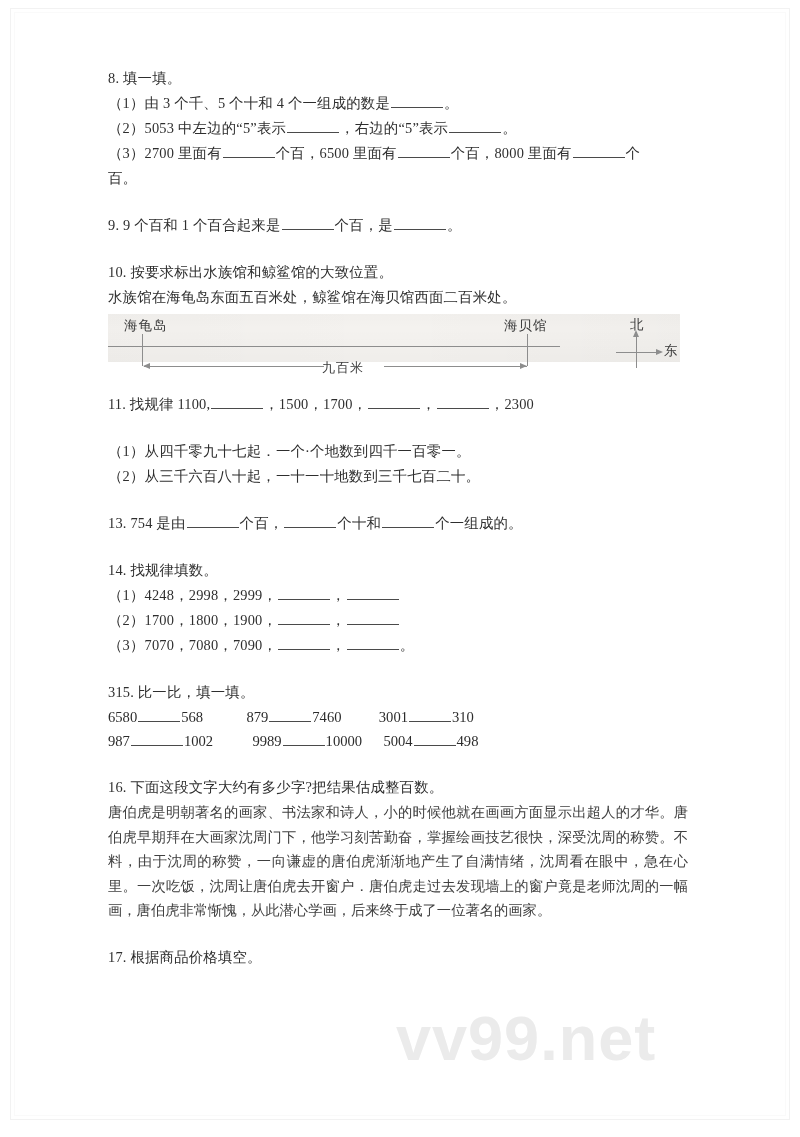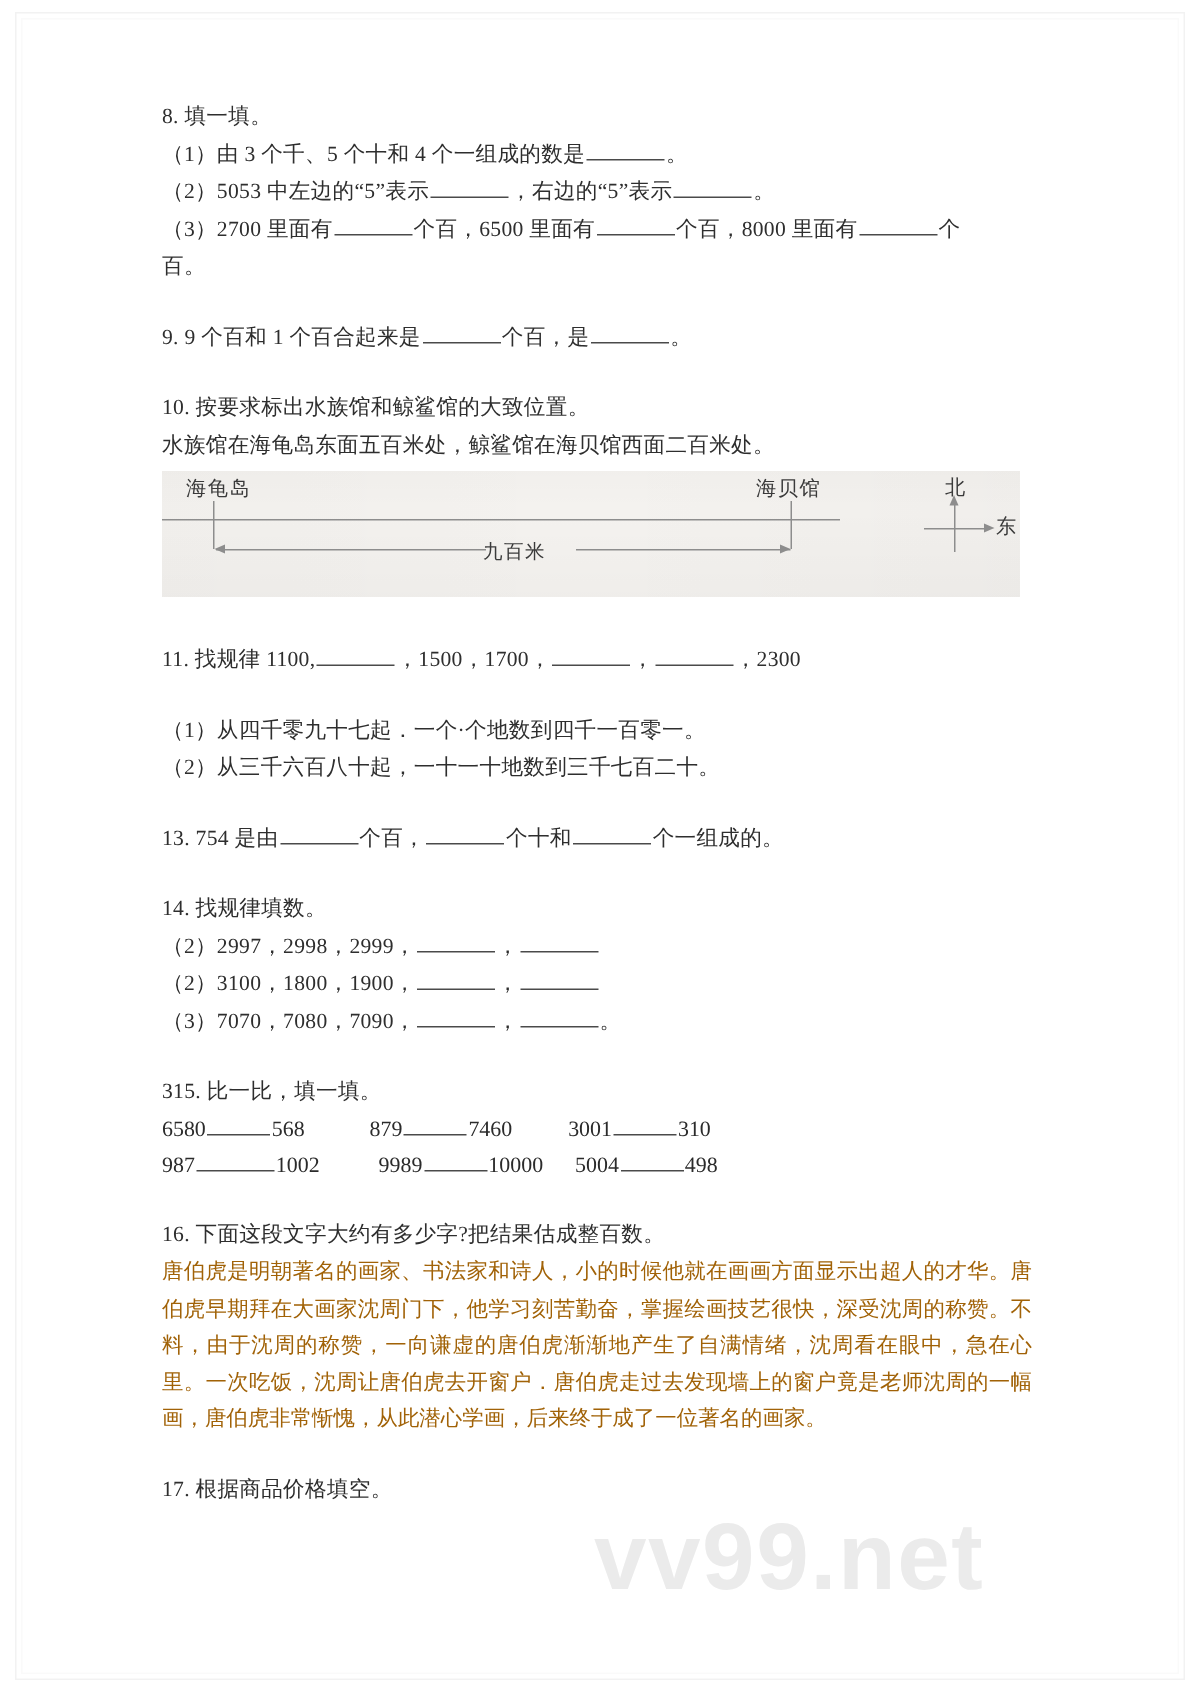--- a/index.html
+++ b/index.html
@@ -97,39 +97,39 @@
     border-bottom: 1px solid #4a4a4a;
     padding-bottom: 1px;
   }
 
   
   .para {
     font-size: 14.3px;
     line-height: 24.5px;
     text-align: justify;
     text-justify: inter-character;
-    color: #a16207;
+    color: #404040;
     white-space: normal;
   }
 
   
   .cmp-row {
     font-size: 14.6px;
     line-height: 24px;
     display: block;
     white-space: nowrap;
   }
   .cmp-cell { display: inline-block; }
   .cmp-gap  { display: inline-block; }
 
   
   #diagram-wrap {
     position: relative;
     width: 572px;
-    height: 84px;
+    height: 48px;
     background: #f4f2ef;
     margin-top: 4px;
   }
   #diagram-wrap .noise {
     position: absolute; inset: 0;
     background:
       linear-gradient(180deg, rgba(0,0,0,0.012) 0%, rgba(0,0,0,0.0) 30%, rgba(0,0,0,0.02) 100%),
       linear-gradient(90deg, rgba(0,0,0,0.01) 0%, rgba(0,0,0,0) 50%, rgba(0,0,0,0.015) 100%);
     pointer-events: none;
   }
@@ -236,22 +236,22 @@
     <div class="gap-md"></div>
 
     <div class="blk">
       <div class="line"><span>13. 754 是由</span><span class="blank b-md"></span><span>个百，</span><span class="blank b-md"></span><span>个十和</span><span class="blank b-md"></span><span>个一组成的。</span></div>
     </div>
 
     <div class="gap-md"></div>
 
     <div class="blk">
       <div class="line">14. 找规律填数。</div>
-      <div class="line"><span>（2）2997，2998，2999，</span><span class="blank b-md"></span><span>，</span><span class="blank b-md"></span></div>
-      <div class="line"><span>（2）3100，1800，1900，</span><span class="blank b-md"></span><span>，</span><span class="blank b-md"></span></div>
+      <div class="line"><span>（1）4248，2998，2999，</span><span class="blank b-md"></span><span>，</span><span class="blank b-md"></span></div>
+      <div class="line"><span>（2）1700，1800，1900，</span><span class="blank b-md"></span><span>，</span><span class="blank b-md"></span></div>
       <div class="line"><span>（3）7070，7080，7090，</span><span class="blank b-md"></span><span>，</span><span class="blank b-md"></span><span>。</span></div>
     </div>
 
     <div class="gap-md"></div>
 
     <div class="blk">
       <div class="line">315. 比一比，填一填。</div>
 
       <div class="cmp-row">
         <span class="cmp-cell">6580</span><span class="blank b-sm"></span><span class="cmp-cell">568</span>

